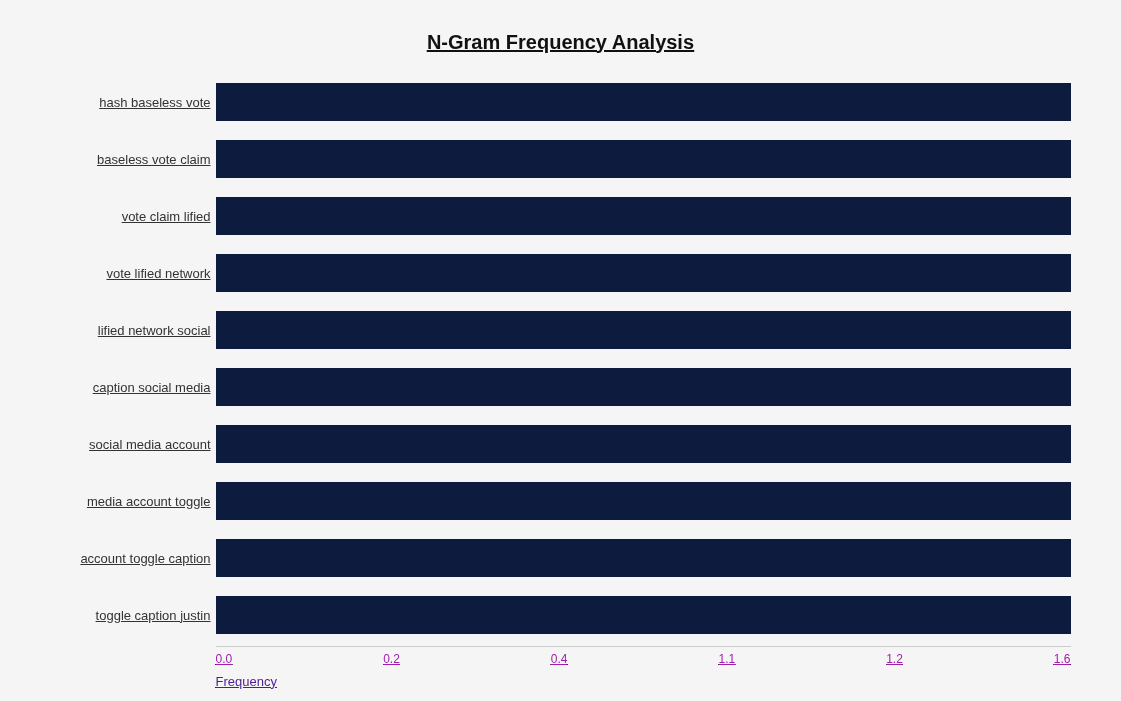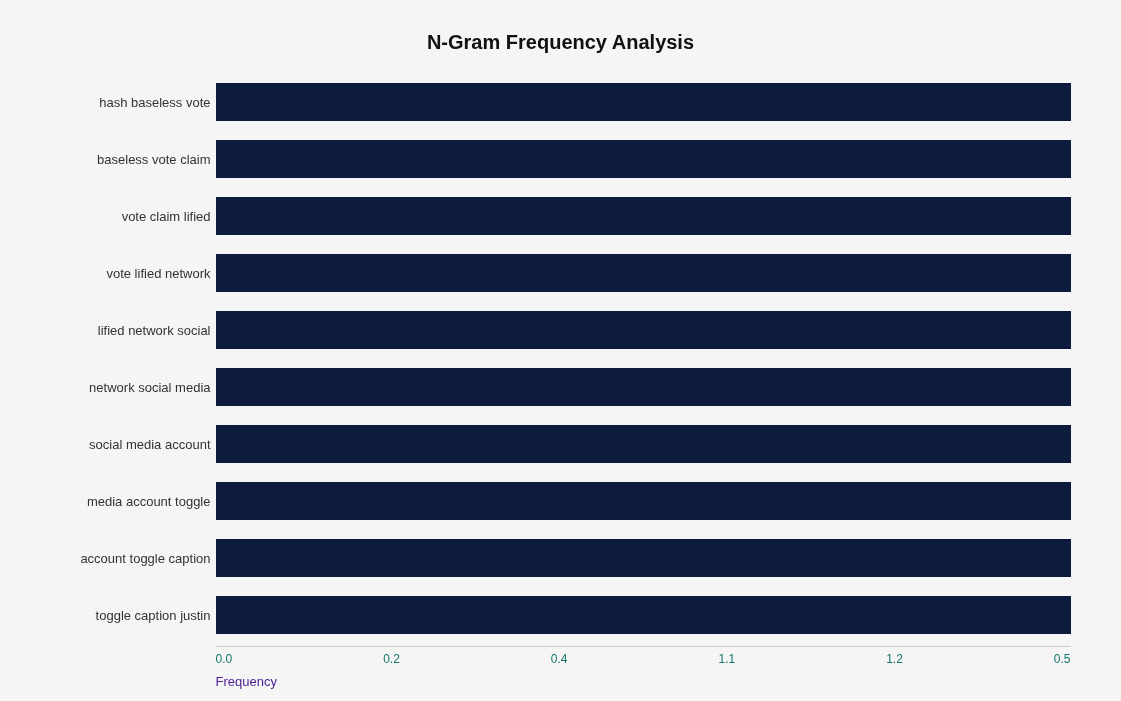--- a/index.html
+++ b/index.html
@@ -1,18 +1,19 @@
 <!DOCTYPE html>
 <html><head>
   <meta charset="utf-8">
   <style>
     * {
       margin: 0;
       padding: 0;
       box-sizing: border-box;
+      text-decoration: underline;
     }
 
     body {
       width: 1121px;
       height: 701px;
       background: #f5f5f5;
       font-family: Arial, sans-serif;
       display: flex;
       align-items: center;
       justify-content: center;
@@ -83,21 +84,21 @@
     }
 
     .x-ticks {
       display: flex;
       justify-content: space-between;
       padding-top: 5px;
     }
 
     .x-tick {
       font-size: 12px;
-      color: #0f766e;
+      color: #a21caf;
       text-align: center;
     }
 
     .x-axis-label {
       font-size: 13px;
       color: #4c1d95;
       margin-top: 8px;
       margin-left: 185px;
     }
   </style>
@@ -133,21 +134,21 @@
           <div class="bar" style="width: 100%; background-color: rgb(13, 27, 62);"></div>
         </div>
       </div>
       <div class="bar-row">
         <div class="bar-label">lified network social</div>
         <div class="bar-wrapper">
           <div class="bar" style="width: 100%; background-color: rgb(13, 27, 62);"></div>
         </div>
       </div>
       <div class="bar-row">
-        <div class="bar-label">network social media</div>
+        <div class="bar-label">caption social media</div>
         <div class="bar-wrapper">
           <div class="bar" style="width: 100%; background-color: rgb(13, 27, 62);"></div>
         </div>
       </div>
       <div class="bar-row">
         <div class="bar-label">social media account</div>
         <div class="bar-wrapper">
           <div class="bar" style="width: 100%; background-color: rgb(13, 27, 62);"></div>
         </div>
       </div>
@@ -172,17 +173,17 @@
     </div>
 
   <div class="x-axis">
     <div class="x-ticks">
 
     <div class="x-tick">0.0</div>
         <div class="x-tick">0.2</div>
         <div class="x-tick">0.4</div>
         <div class="x-tick">1.1</div>
         <div class="x-tick">1.2</div>
-        <div class="x-tick">0.5</div>
+        <div class="x-tick">1.6</div>
       </div>
   </div>
   <div class="x-axis-label">Frequency</div>
 </div>
 
 </body></html>

